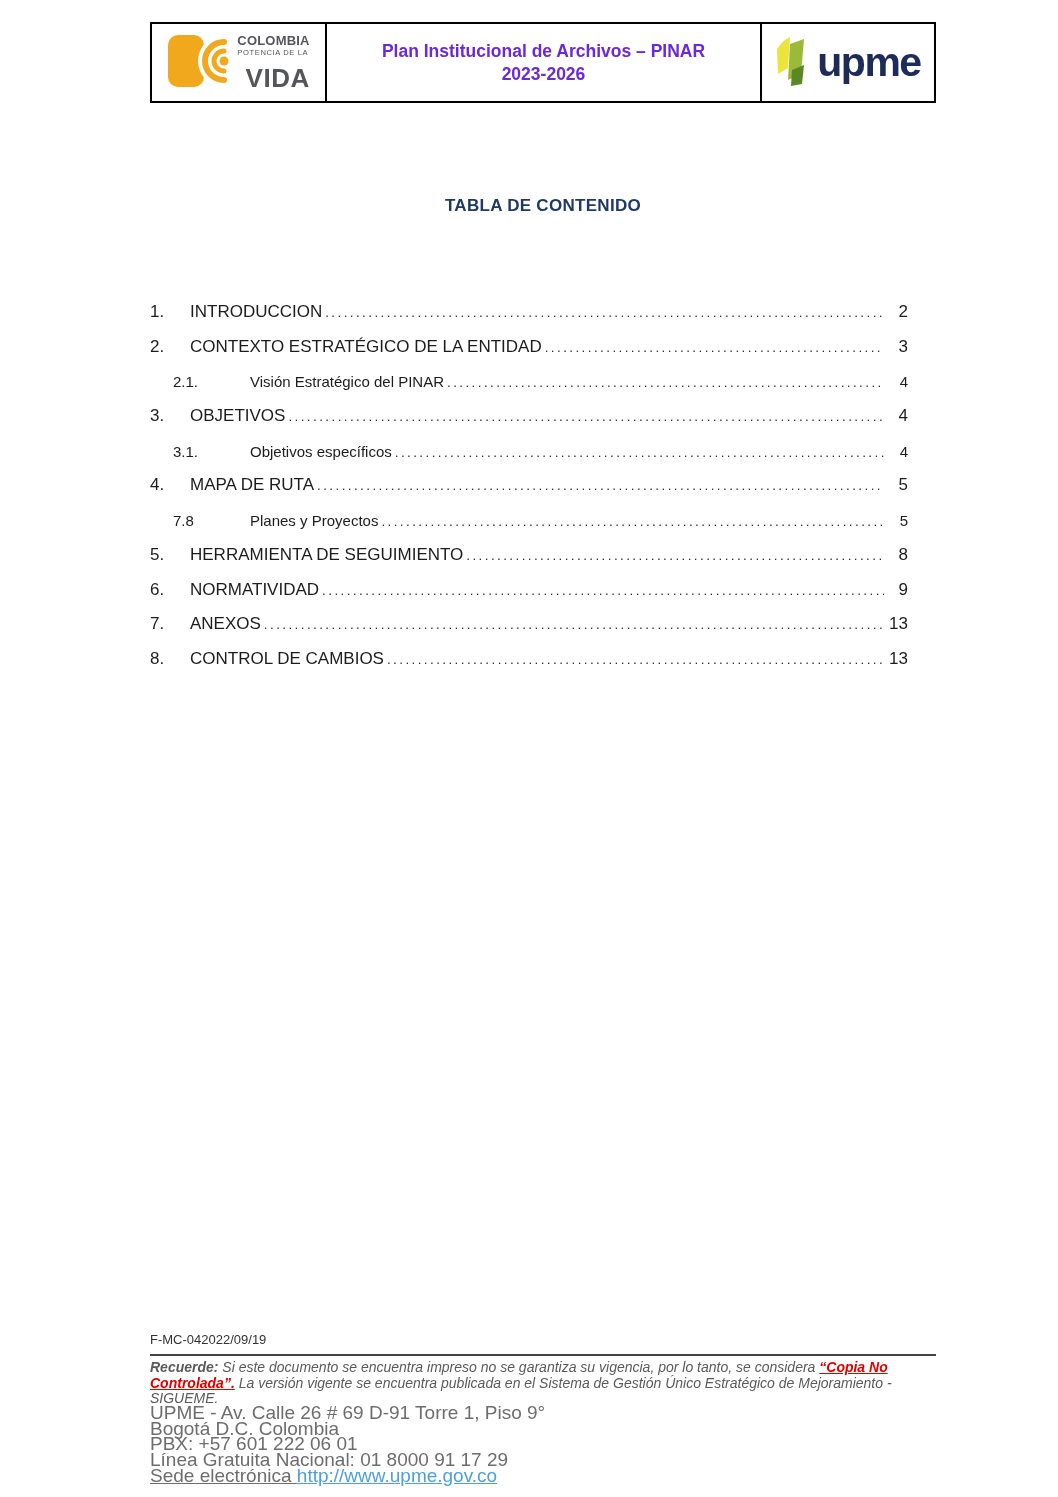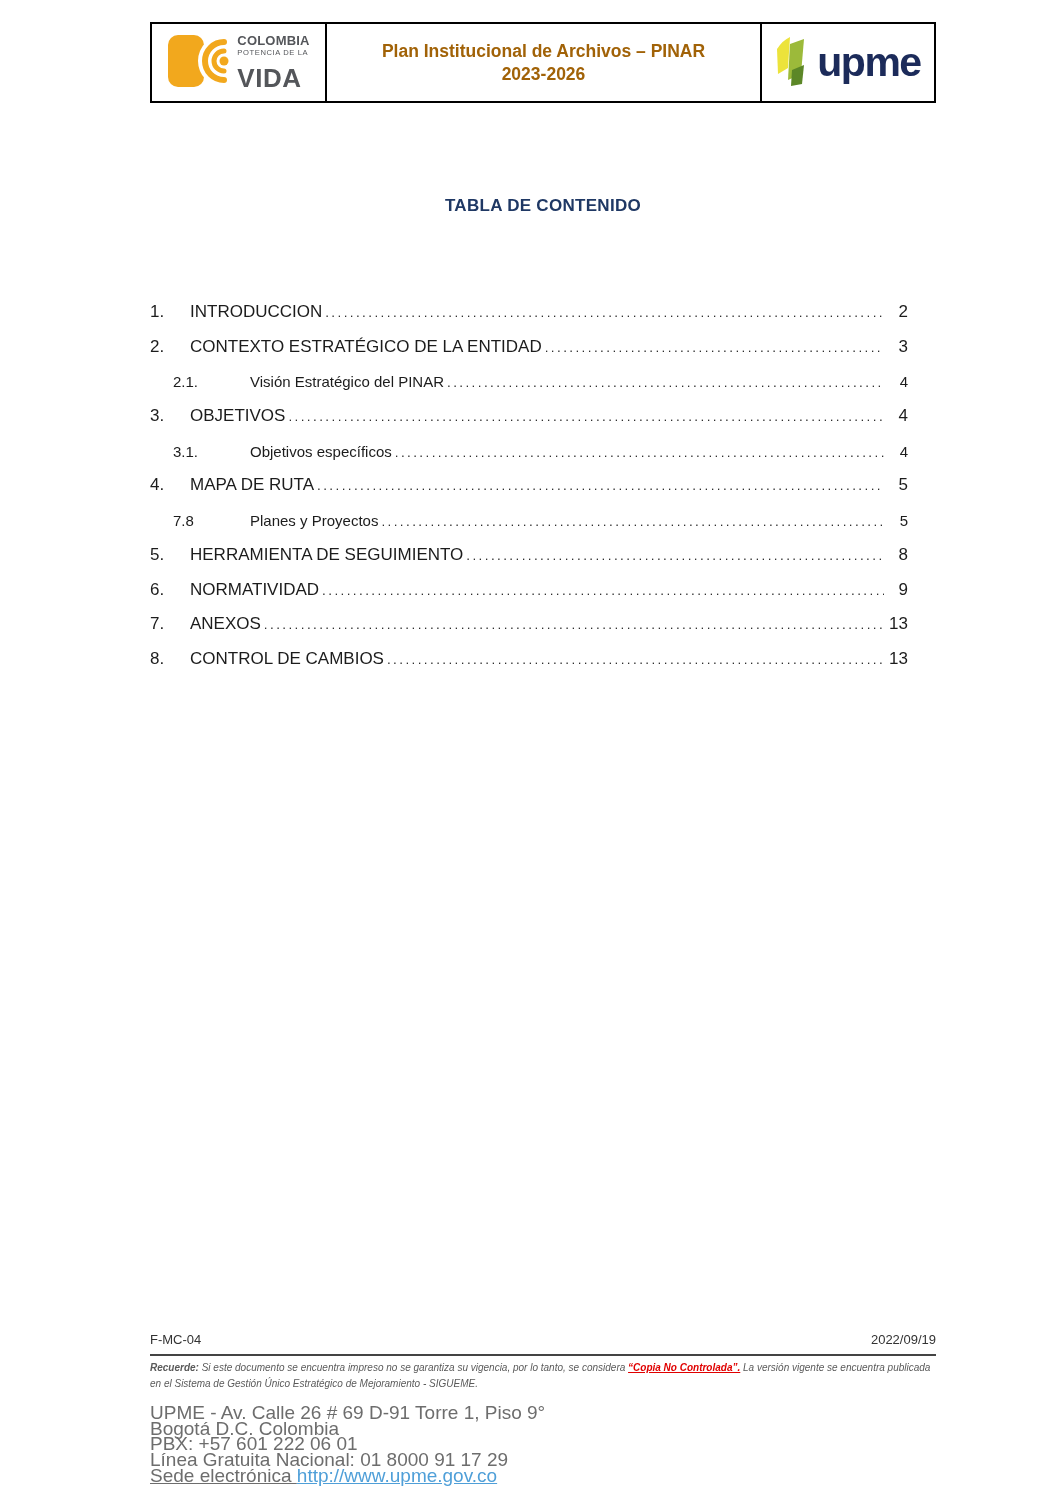--- a/index.html
+++ b/index.html
@@ -10,28 +10,28 @@
 
   
   .header-box{
     position:absolute;left:150px;top:22px;width:786px;height:81px;
     border:2px solid #000;box-sizing:border-box;display:flex;background:#fff;
   }
   .hcell{box-sizing:border-box;display:flex;align-items:center;justify-content:center;}
   .hcell-logo{width:175px;border-right:2px solid #000;}
   .hcell-title{flex:1;border-right:2px solid #000;flex-direction:column;text-align:center;}
   .hcell-upme{width:172px;}
-  .doc-title-line{font-weight:bold;font-size:17.5px;line-height:23px;color:#a16207;}
+  .doc-title-line{font-weight:bold;font-size:17.5px;line-height:23px;color:#6d28d9;}
 
   
   .col-logo{display:flex;align-items:center;gap:4px;}
   .col-logo-text{line-height:1;color:#54565a;text-align:left;}
   .col-logo-t1{font-weight:bold;font-size:13px;letter-spacing:.2px;}
   .col-logo-t2{font-size:7.6px;letter-spacing:.6px;margin-top:2px;}
-  .col-logo-t3{font-weight:bold;font-size:26px;letter-spacing:.5px;margin-top:9px;}
+  .col-logo-t3{font-weight:bold;font-size:26px;letter-spacing:.5px;margin-top:9px;text-align:right;}
 
   
   .upme-logo{display:flex;align-items:center;gap:6px;}
   .upme-word{font-weight:bold;font-size:41px;letter-spacing:-1.5px;color:#1c2b5a;line-height:1;}
 
   
   .toc-title{
     position:absolute;left:150px;top:196px;width:786px;text-align:center;
     font-weight:bold;font-size:17px;letter-spacing:.3px;color:#1f3864;
   }
@@ -41,26 +41,26 @@
   .lvl1 .num{width:40px;flex:none;}
   .lvl2{font-size:15px;padding-left:23px;padding-top:9px;}
   .lvl2 .num{width:77px;flex:none;}
   .lbl{white-space:nowrap;margin-top:48px;}
   .dots{flex:1;overflow:hidden;white-space:nowrap;font-size:13.5px;letter-spacing:2.4px;padding:0 3px;color:#2e2e2e;}
   .pg{min-width:24px;text-align:right;flex:none;}
 
   
   .footer-meta{
     position:absolute;left:150px;top:1332px;width:786px;display:flex;
-    justify-content:space-between;font-size:13px;color:#333;
+    justify-content:flex-start;font-size:13px;color:#333;
   }
   .footer-rule{position:absolute;left:150px;top:1354px;width:786px;border-top:2px solid #444;}
   .disclaimer{
     position:absolute;left:150px;top:1360px;width:790px;
-    font-size:10px;font-style:italic;color:#5a5a5a;line-height:15.5px;
+    font-size:14px;font-style:italic;color:#5a5a5a;line-height:15.5px;
   }
   .disc-bold{font-weight:bold;}
   .disc-red{font-weight:bold;color:#e00000;text-decoration:underline;}
   .address{
     position:absolute;left:150px;top:1405px;
     font-size:19px;color:#6d6d6d;line-height:15.7px;
   }
   .sede-label{text-decoration:underline;}
   .sede-link{color:#4f9fd8;text-decoration:underline;}
 </style>

